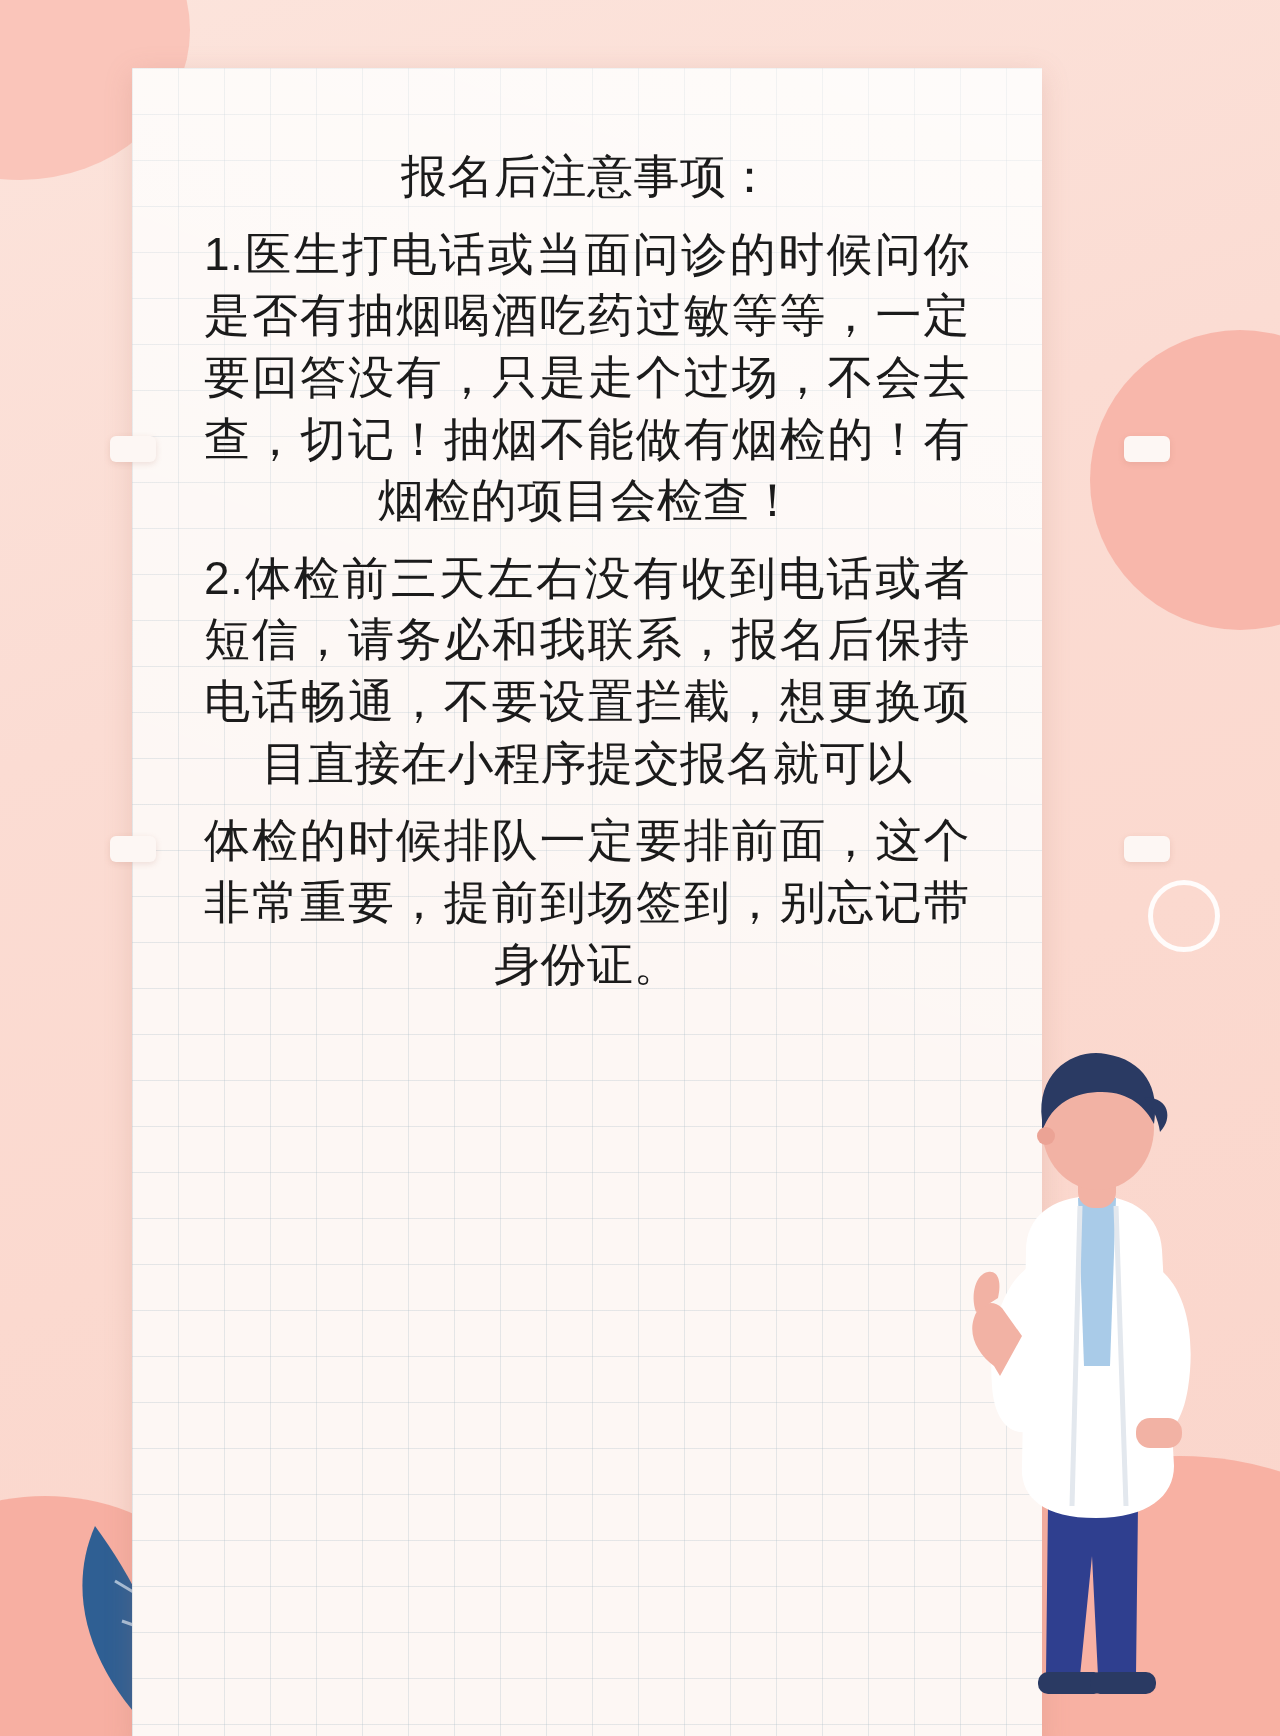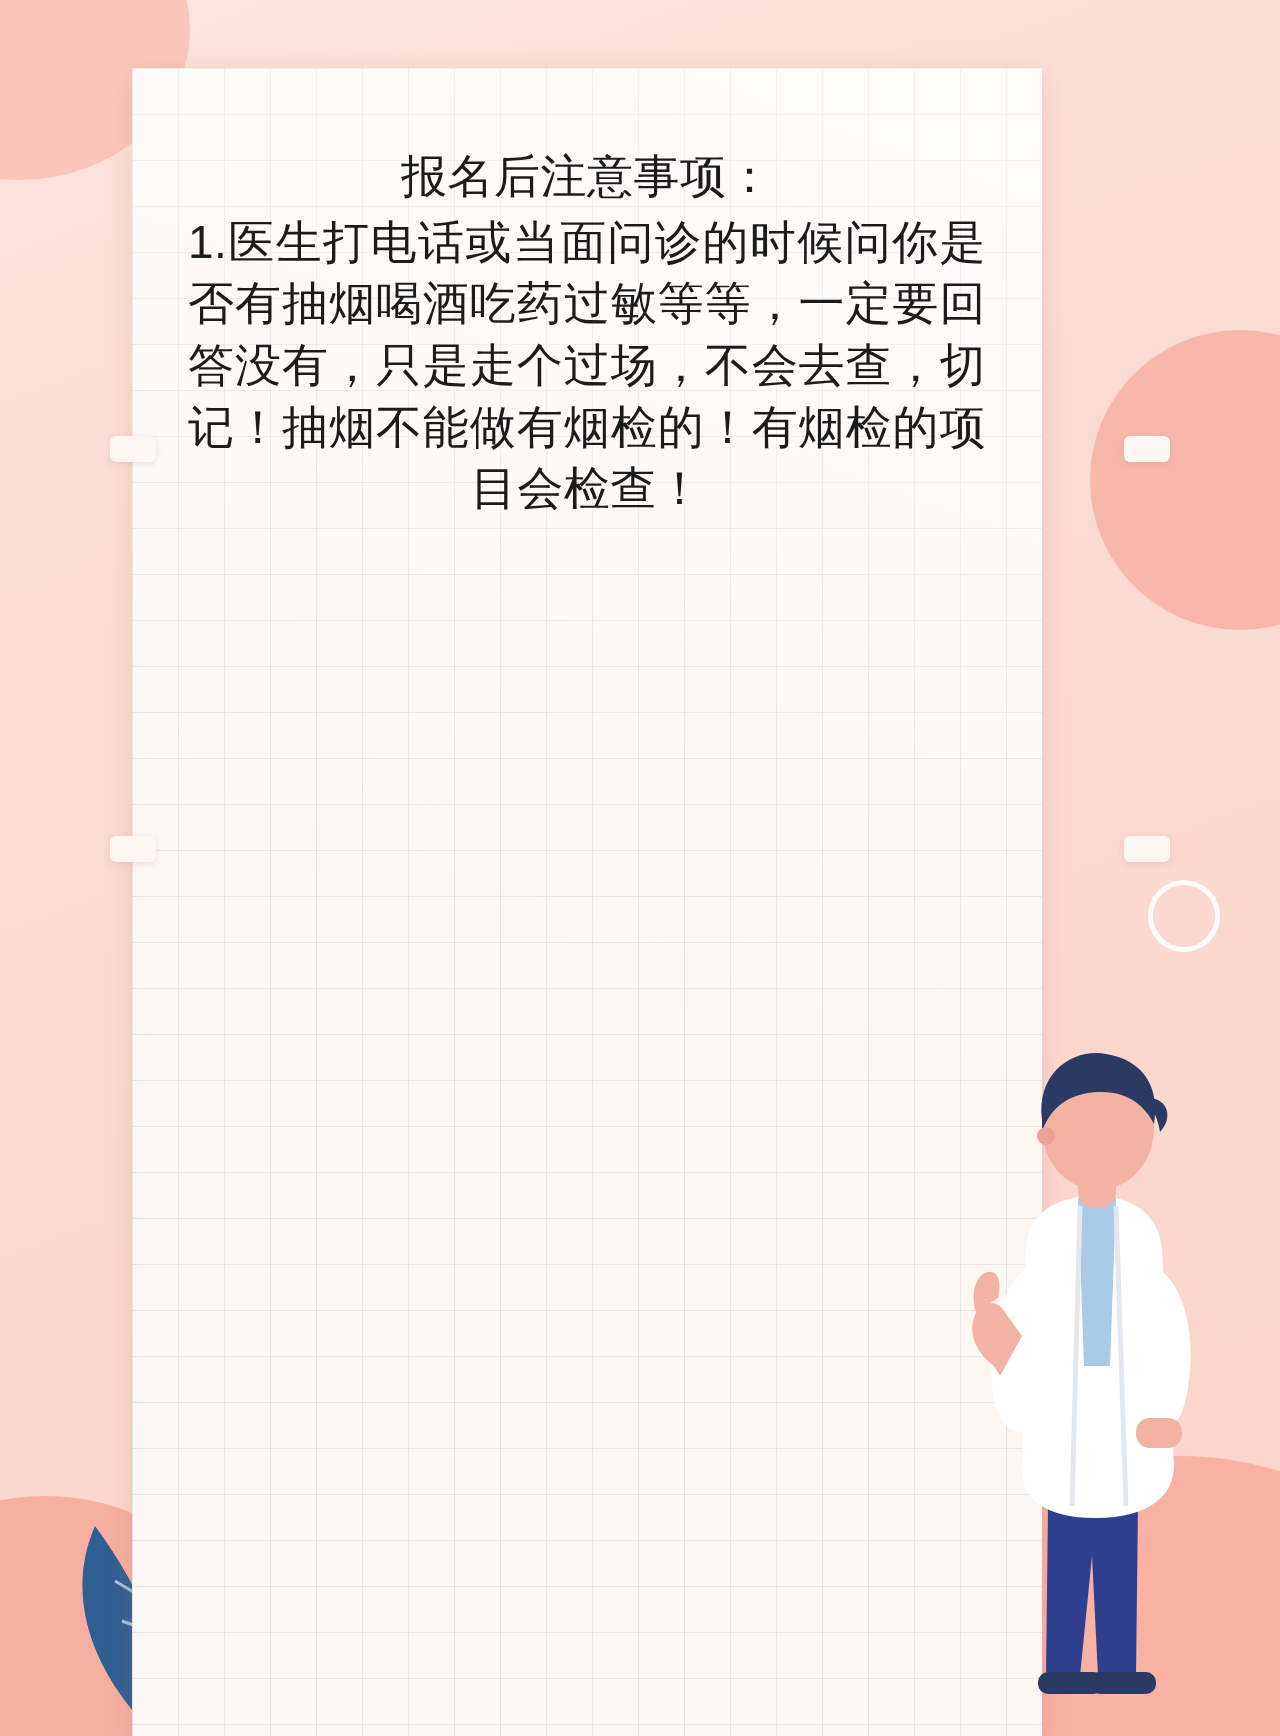--- a/index.html
+++ b/index.html
@@ -110,21 +110,21 @@
     letter-spacing: .5px;
     text-align: justify;
     text-align-last: center;
   }
   .title {
     text-align: center;
     font-size: 46px;
     margin-bottom: 4px;
   }
   .para {
-    margin: 0;
+    margin: 16px;
     text-indent: 0;
   }
 
   
   .doctor {
     position: absolute;
     right: 20px;
     bottom: 0;
     width: 330px;
     height: 700px;
@@ -149,20 +149,22 @@
     <path d="M100 230 L75 215 M110 265 L82 255 M122 300 L95 295 M132 335 L106 333" stroke="#cfe0ef" stroke-width="3" opacity=".75"></path>
     <path d="M108 245 L132 230 M120 280 L145 268 M130 315 L155 305" stroke="#cfe0ef" stroke-width="3" opacity=".75"></path>
     <path d="M230 215 L160 390" stroke="#cfe0ef" stroke-width="3" fill="none" opacity=".6"></path>
   </svg>
 </div>
 
 <div class="paper">
   <div class="content">
     <div class="title">报名后注意事项：</div>
     <p class="para">1.医生打电话或当面问诊的时候问你是否有抽烟喝酒吃药过敏等等，一定要回答没有，只是走个过场，不会去查，切记！抽烟不能做有烟检的！有烟检的项目会检查！</p>
+    <p class="para">2.体检前三天左右没有收到电话或者短信，请务必和我联系，报名后保持电话畅通，不要设置拦截，想更换项目直接在小程序提交报名就可以</p>
+    <p class="para">体检的时候排队一定要排前面，这个非常重要，提前到场签到，别忘记带身份证。</p>
   </div>
 </div>
 
 <div class="notch left n1" style="position:absolute; left:110px; top:436px;"></div>
 <div class="notch right n1" style="position:absolute; right:110px; top:436px;"></div>
 <div class="notch left n2" style="position:absolute; left:110px; top:836px;"></div>
 <div class="notch right n2" style="position:absolute; right:110px; top:836px;"></div>
 
 <svg class="doctor" viewBox="0 0 330 700">
 

